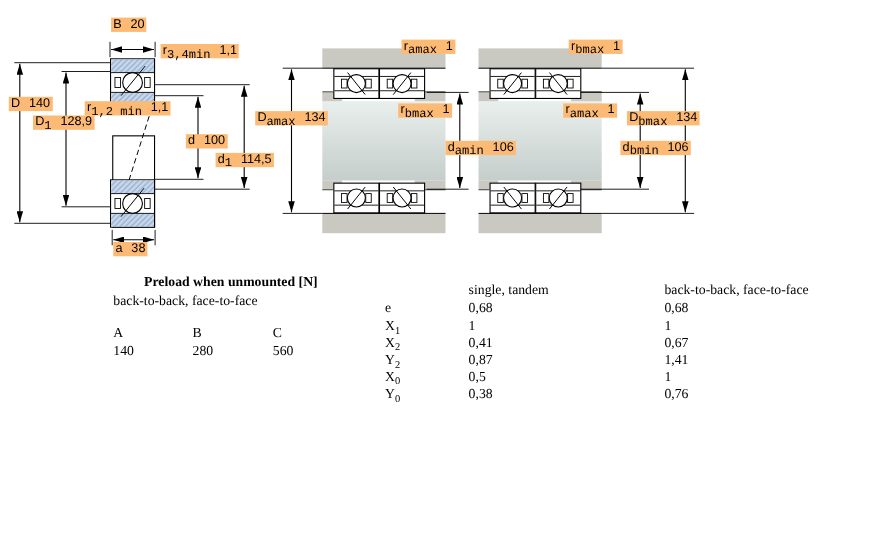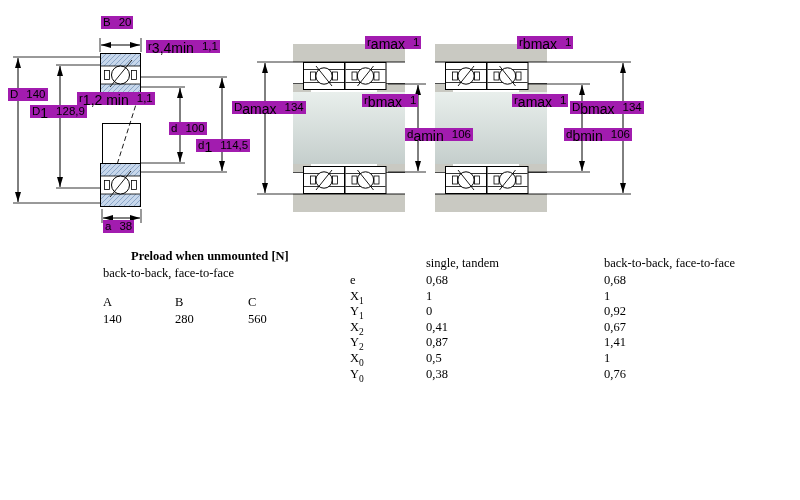--- a/index.html
+++ b/index.html
@@ -4,23 +4,23 @@
 <style>
   :root{
     --hatch-fill:#c7d7eb; --hatch-line:#8ba7c9;
     --housing-gray:#c9c9c2; --shaft-light:#e9efec; --shaft-dark:#c5cecc;
     --line-black:#000000;
   }
   html,body{margin:0;padding:0;background:#fff;}
   .page{position:relative;width:800px;height:500px;background:#fff;overflow:hidden;
         font-family:"Liberation Sans",sans-serif;color:#000;}
   .diagram-svg{position:absolute;left:0;top:0;}
-  .dim-label{position:absolute;background:#a21caf;font-family:"Liberation Sans",sans-serif;
+  .dim-label{position:absolute;background:#fdba74;font-family:"Liberation Sans",sans-serif;
              font-size:11.5px;line-height:13px;padding:0 2px;white-space:nowrap;}
-  .dim-label sub{font-size:14px;line-height:0;}
+  .dim-label sub{font-size:11px;line-height:0;font-family:Liberation Mono, monospace;}
   .dim-label .v{margin-left:8px;}
   .tables{font-family:"Liberation Serif",serif;font-size:12.5px;line-height:15px;}
   .tables .title{font-weight:bold;margin-left:28px;}
   .tables sub{font-size:9.5px;line-height:0;}
   .preload{position:absolute;left:103px;top:249px;width:230px;}
   .preload .subt{margin-top:2px;}
   .preload .hdr{position:relative;margin-top:14px;height:17px;}
   .preload .vals{position:relative;height:17px;}
   .colA{position:absolute;left:0;}
   .colB{position:absolute;left:72px;}
@@ -273,25 +273,20 @@
         <span class="f-lab"><span>e</span><sub></sub></span>
         <span class="f-c1">0,68</span>
         <span class="f-c2">0,68</span>
       </div>
       <div class="f-row">
         <span class="f-lab"><span>X</span><sub>1</sub></span>
         <span class="f-c1">1</span>
         <span class="f-c2">1</span>
       </div>
       <div class="f-row">
-        <span class="f-lab"><span>Y</span><sub>1</sub></span>
-        <span class="f-c1">0</span>
-        <span class="f-c2">0,92</span>
-      </div>
-      <div class="f-row">
         <span class="f-lab"><span>X</span><sub>2</sub></span>
         <span class="f-c1">0,41</span>
         <span class="f-c2">0,67</span>
       </div>
       <div class="f-row">
         <span class="f-lab"><span>Y</span><sub>2</sub></span>
         <span class="f-c1">0,87</span>
         <span class="f-c2">1,41</span>
       </div>
       <div class="f-row">

